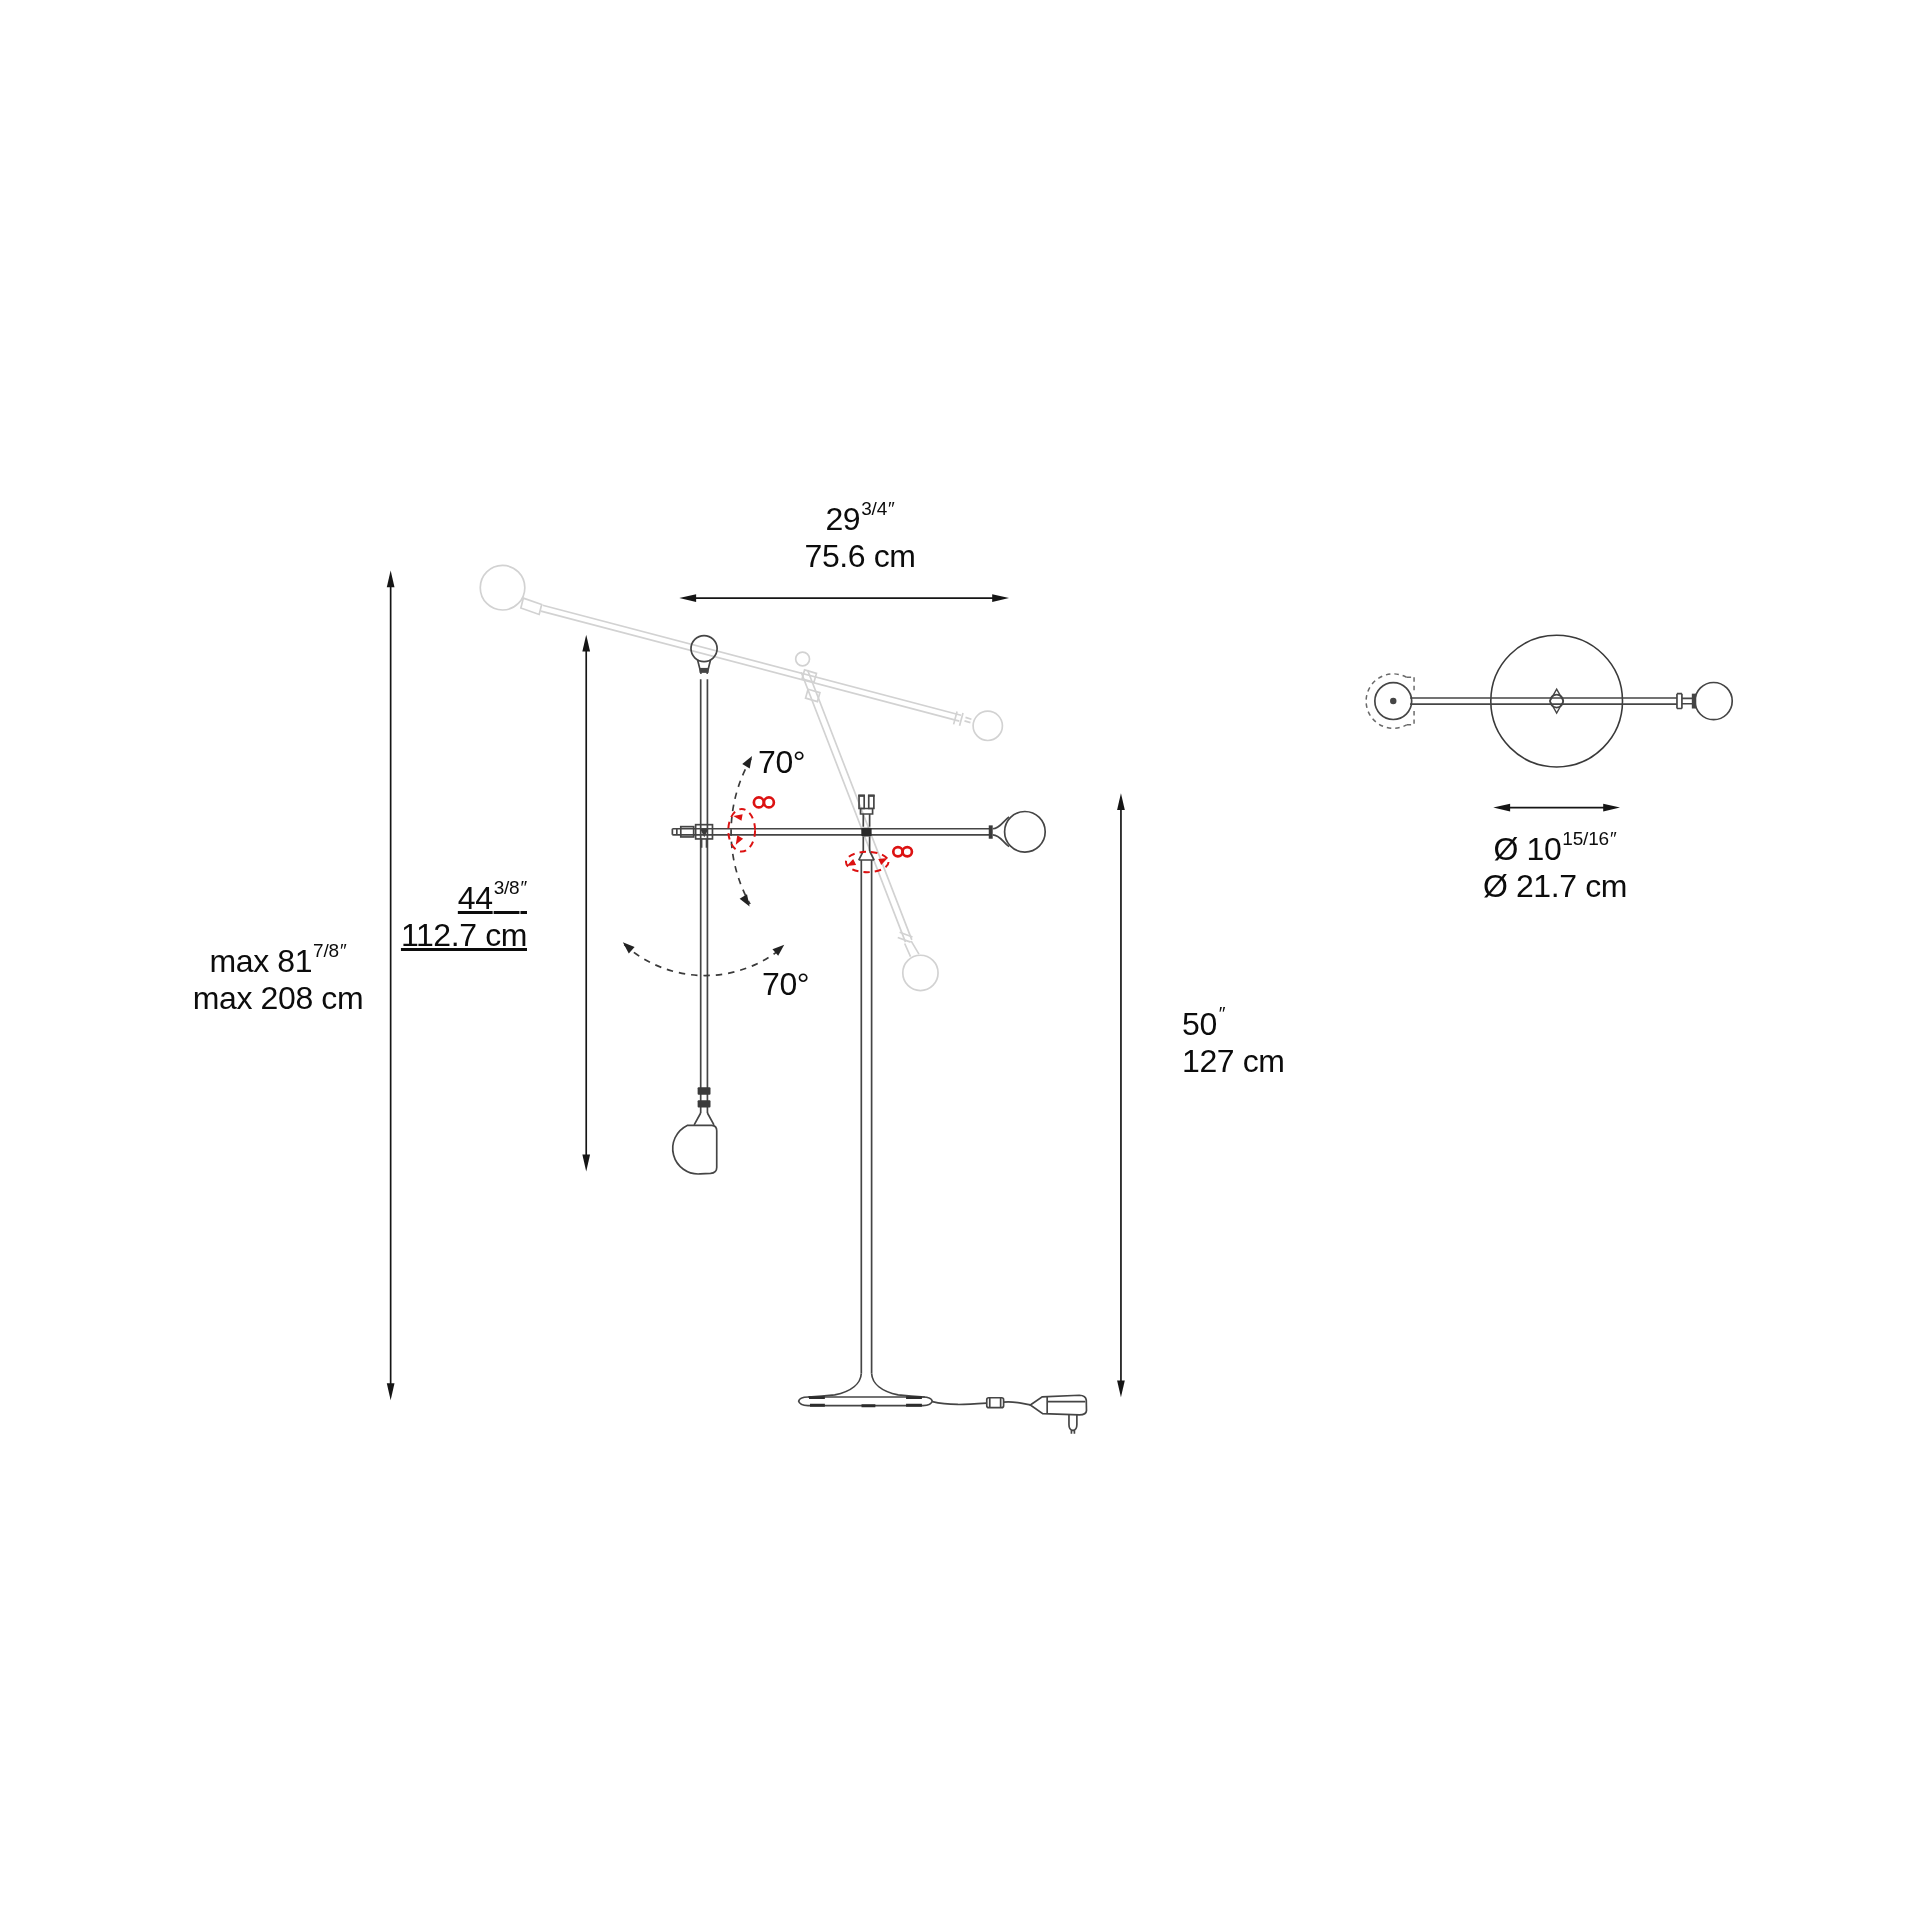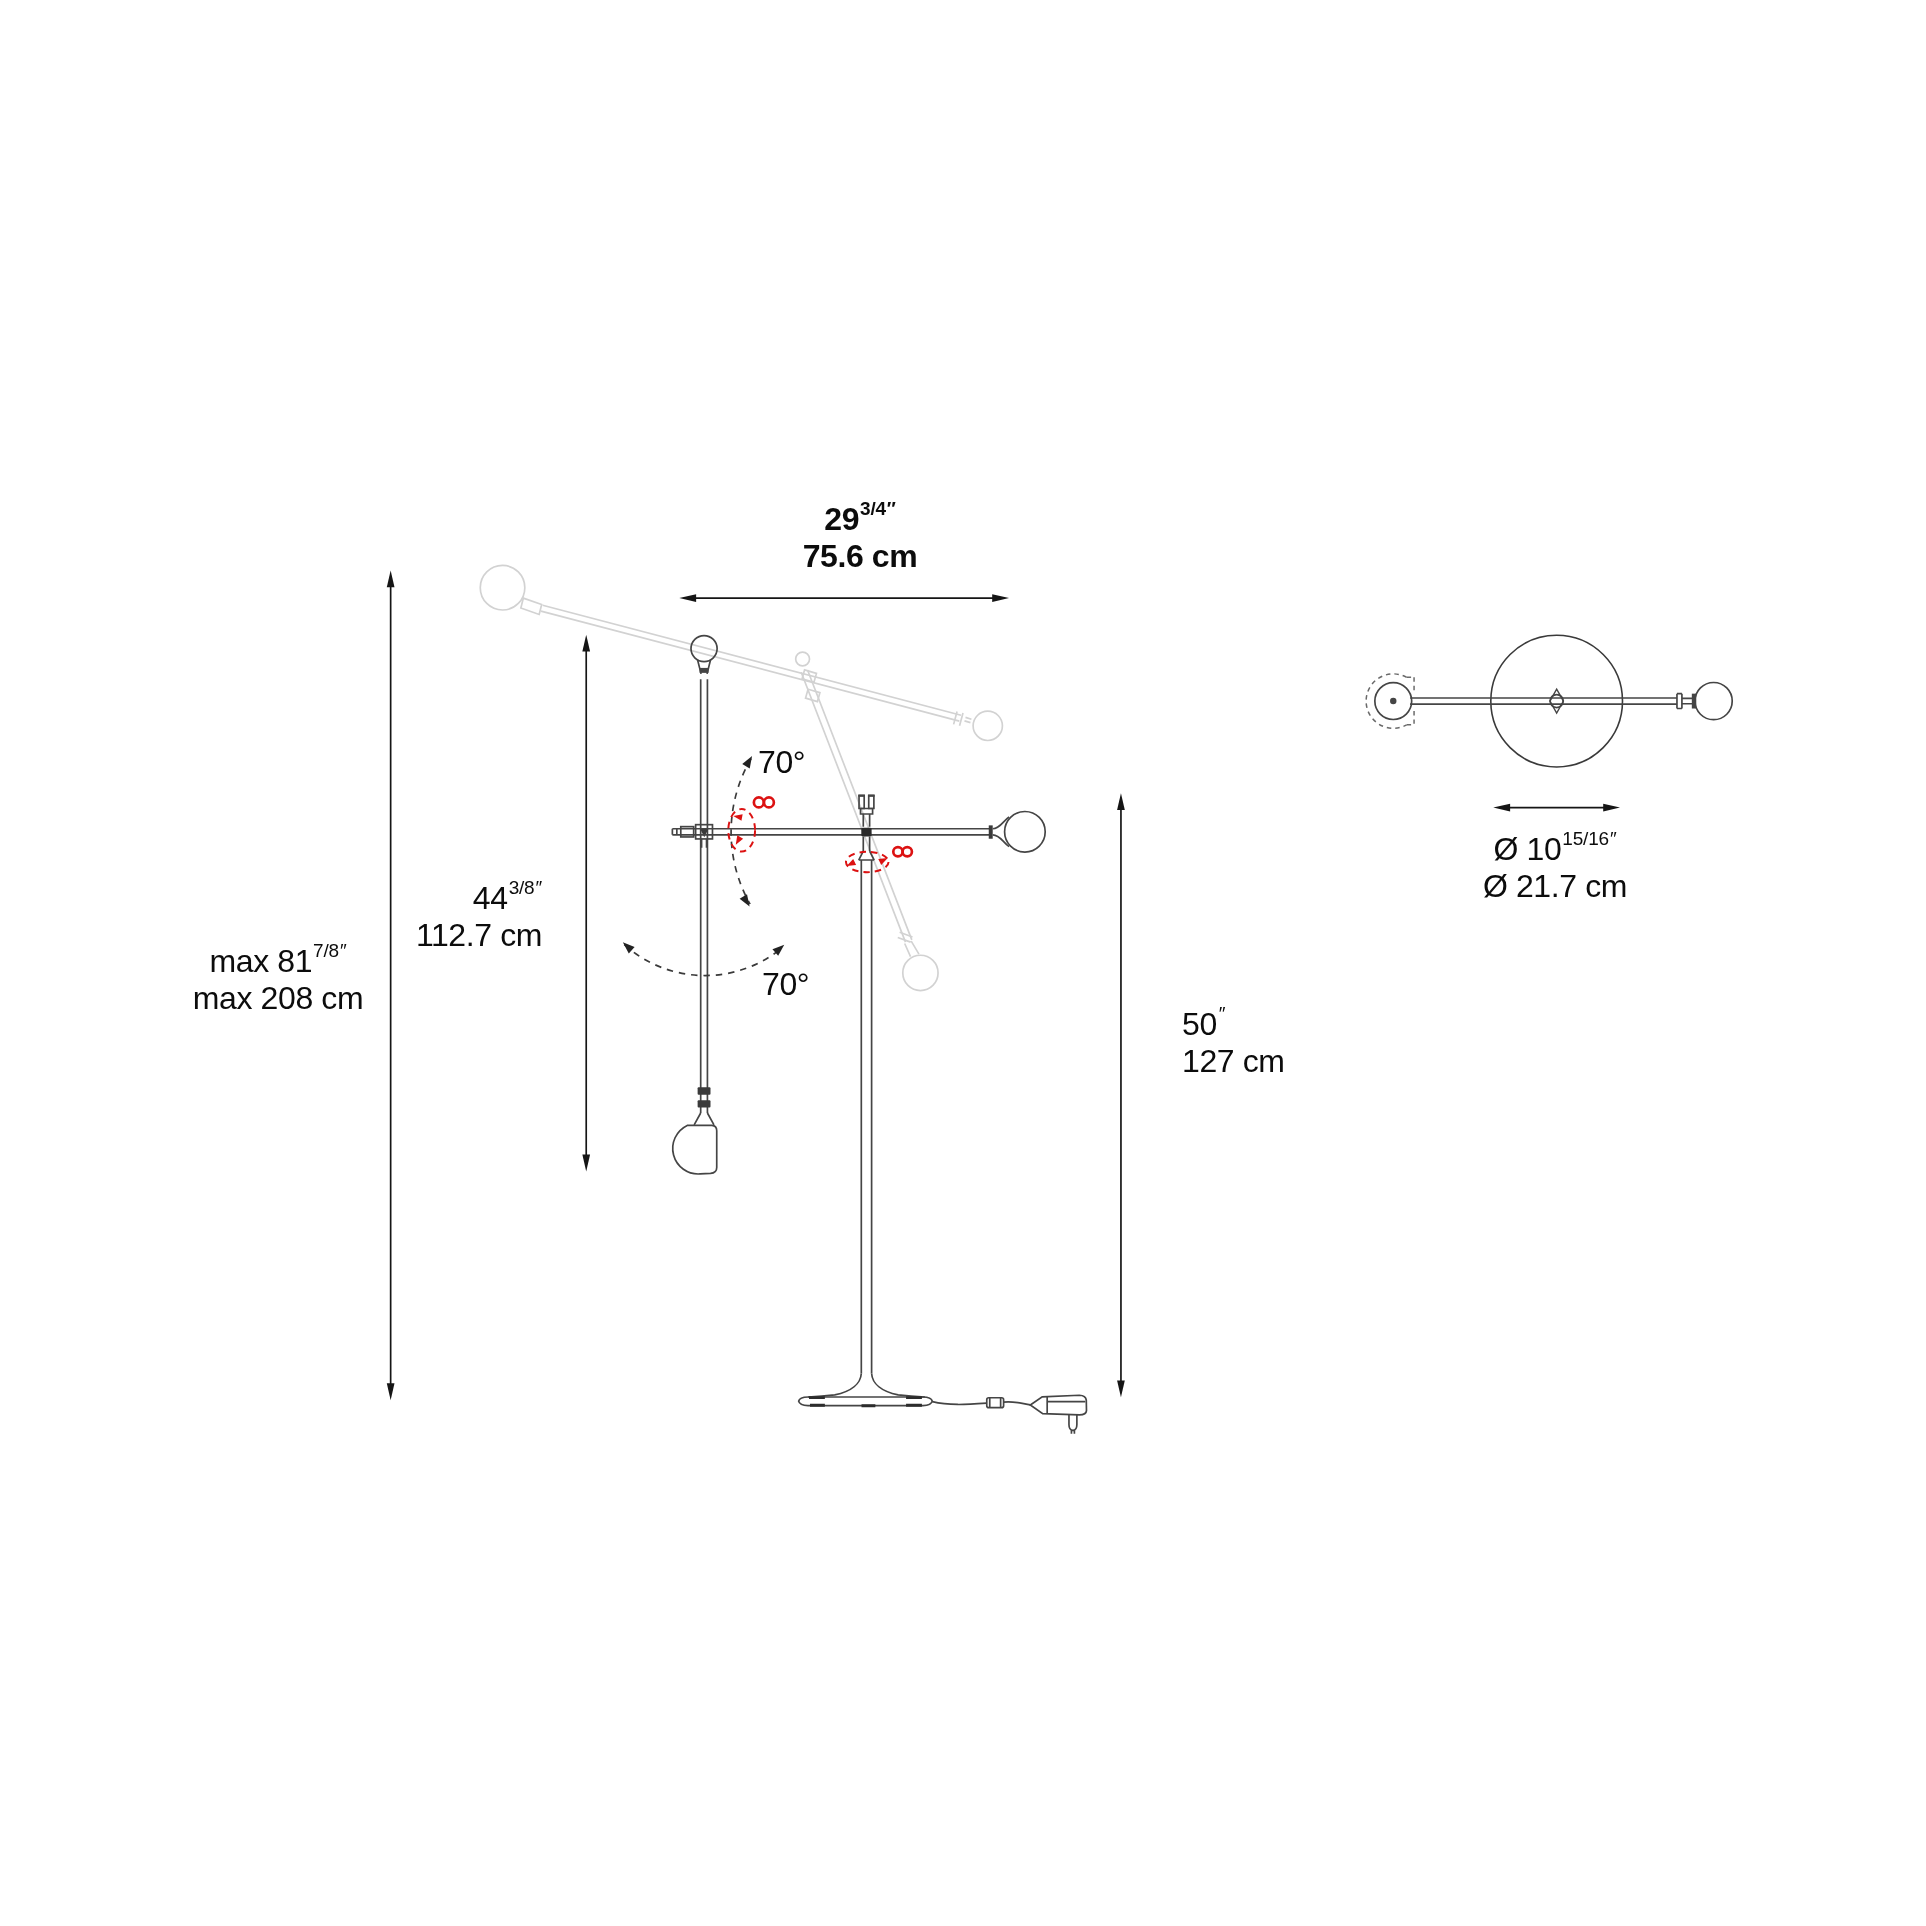--- a/index.html
+++ b/index.html
@@ -152,31 +152,31 @@
       <circle cx="1572" cy="708" r="6.6"></circle>
       <path d="M1572,696 L1578.8,708 L1572,720 L1565.2,708 Z" stroke-width="1.4"></path>
     </g>
     <g stroke="#6a6a6a" stroke-width="1.5" stroke-dasharray="4.5 4">
       <path d="M1420.5,684 A27.5,27.5 0 1 0 1420.5,732"></path>
       <path d="M1420.5,684 H1428 M1420.5,732 H1428 M1428,684 V698 M1428,718 V732"></path>
     </g>
   </g>
 </svg>
 
-<div class="dim-label c" style="left:860px;top:490px;font-weight:bold;">
+<div class="dim-label c" style="left:860px;top:490px;">
   <span class="line"><span>29</span><span class="sup">3/4</span><span class="sup">″</span></span>
   <span class="line">75.6 cm</span>
 </div>
 
 <div class="dim-label c" style="left:278px;top:910px;margin-top:22px;">
   <span class="line"><span>max 81</span><span class="sup">7/8</span><span class="sup">″</span></span>
   <span class="line">max 208 cm</span>
 </div>
 
-<div class="dim-label r" style="left:542px;top:869px;">
+<div class="dim-label r" style="left:527px;top:869px;text-decoration:underline;">
   <span class="line"><span>44</span><span class="sup">3/8</span><span class="sup">″</span></span>
   <span class="line">112.7 cm</span>
 </div>
 
 <div class="dim-label" style="left:1158px;top:995px;margin-left:24px;">
   <span class="line"><span>50</span><span class="sup"></span><span class="sup">″</span></span>
   <span class="line">127 cm</span>
 </div>
 
 <div class="dim-label" style="left:758px;top:744px;">

